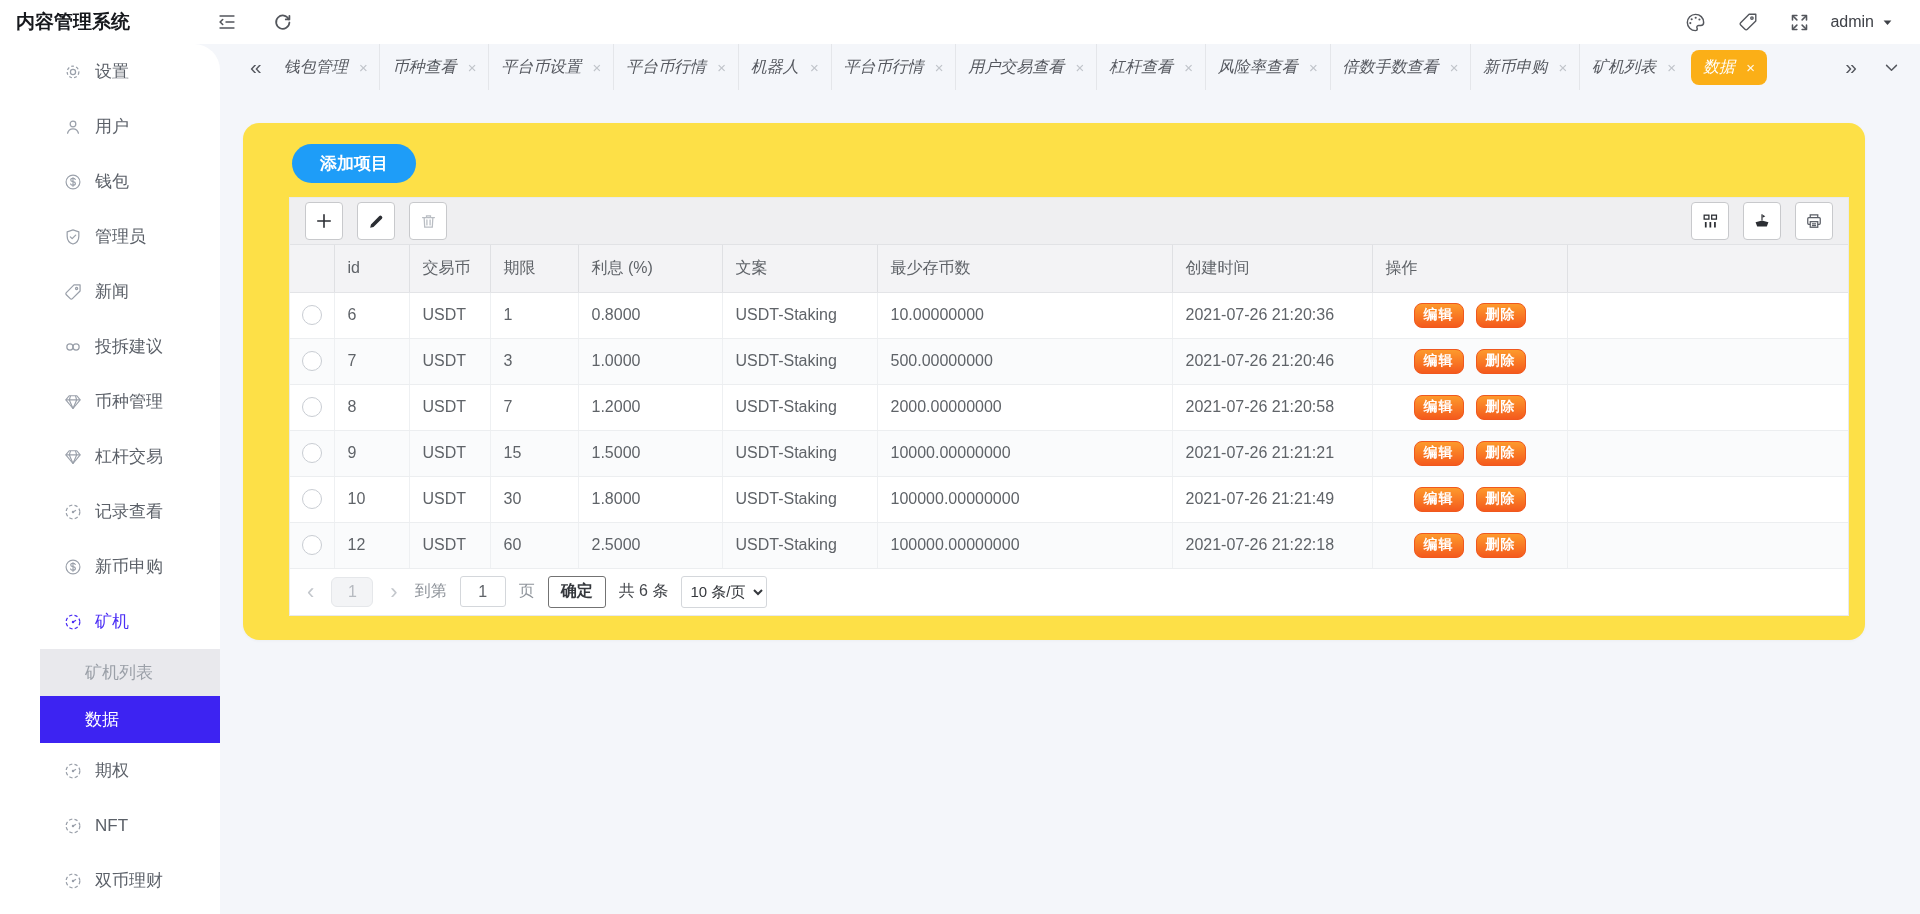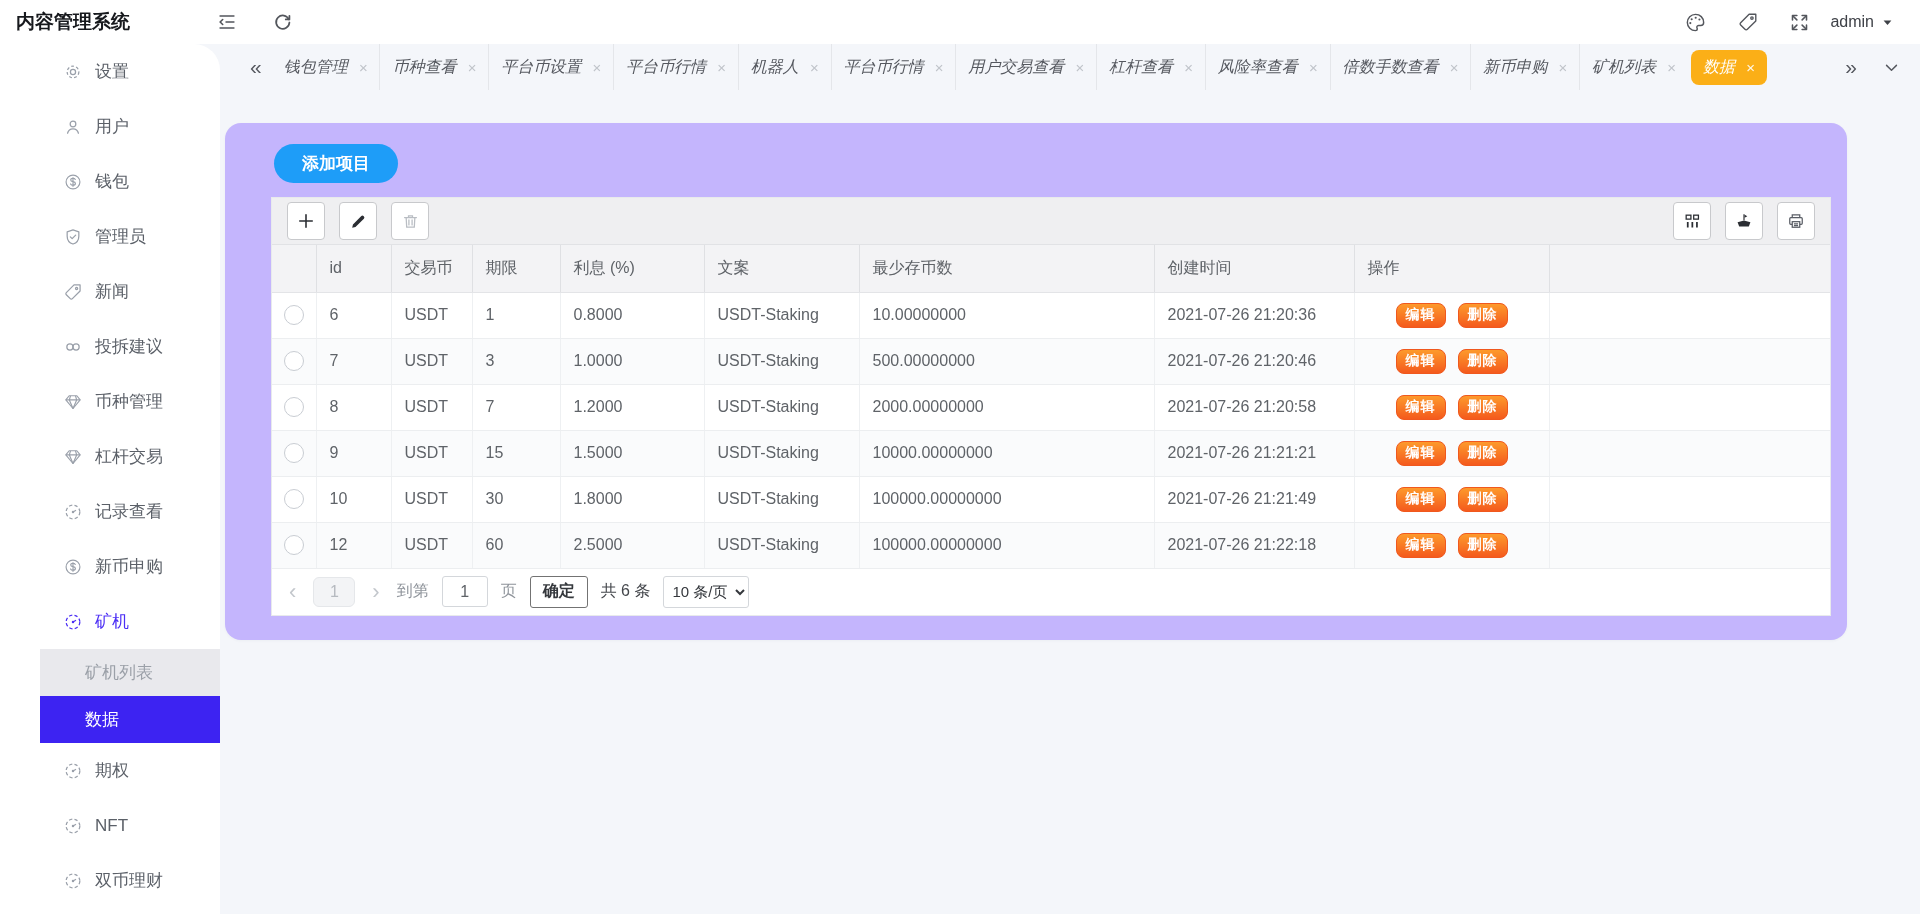--- a/index.html
+++ b/index.html
@@ -35,21 +35,21 @@
   .tab { display:flex; align-items:center; height:46px; padding:0 12px; font-size:16px; color:#55585f; white-space:nowrap; flex-shrink:0; cursor:pointer;font-style:italic; }
   .tab + .tab { border-left:1px solid #e4e6ea; }
   .tab .close { font-size:15px; color:#bfc3c9; margin-left:11px; cursor:pointer; }
   .tab.active { background:#fbaf17; color:#fff; height:35px; border-radius:8px; margin:0 3px; border-left:none; }
   .tab.active .close { color:rgba(255,255,255,.9); }
   .tabbar-right { margin-left:auto; display:flex; align-items:center; flex-shrink:0; margin-right:20px; }
   .tabs-more { font-size:21px; color:#55585f; cursor:pointer; margin-right:26px; }
   .tabs-dd { color:#55585f; cursor:pointer; }
 
   
-  .card { position:absolute; left:225px; top:123px; width:1622px; height:517px; background:#c4b5fd; border-radius:16px; box-shadow:0 1px 3px rgba(30,40,80,.04); }
+  .card { position:absolute; left:243px; top:123px; width:1622px; height:517px; background:#fde047; border-radius:16px; box-shadow:0 1px 3px rgba(30,40,80,.04); }
   .add-btn { display:block; margin:21px 0 14px 49px; height:39px; padding:0 28px; background:#1e9df8; border:none; border-radius:20px; color:#fff; font-size:17px; font-weight:700; font-family:inherit; cursor:pointer; }
   .grid { margin:0 16px 0 46px; border:1px solid #e8eaec; }
 
   .toolbar { height:47px; background:#efeff1; display:flex; align-items:center; justify-content:space-between; padding:0 15px; border-bottom:1px solid #e1e2e5; }
   .tool-group { display:flex; gap:14px; }
   .tool-btn { width:38px; height:38px; background:#fff; border:1px solid #c8c9cc; border-radius:4px; display:flex; align-items:center; justify-content:center; cursor:pointer; color:#2b2e33; }
   .tool-btn.disabled { color:#b9bdc3; cursor:default; }
   .tool-btn.gray { color:#5a5e66; }
 
   table { width:100%; border-collapse:collapse; table-layout:fixed; }

